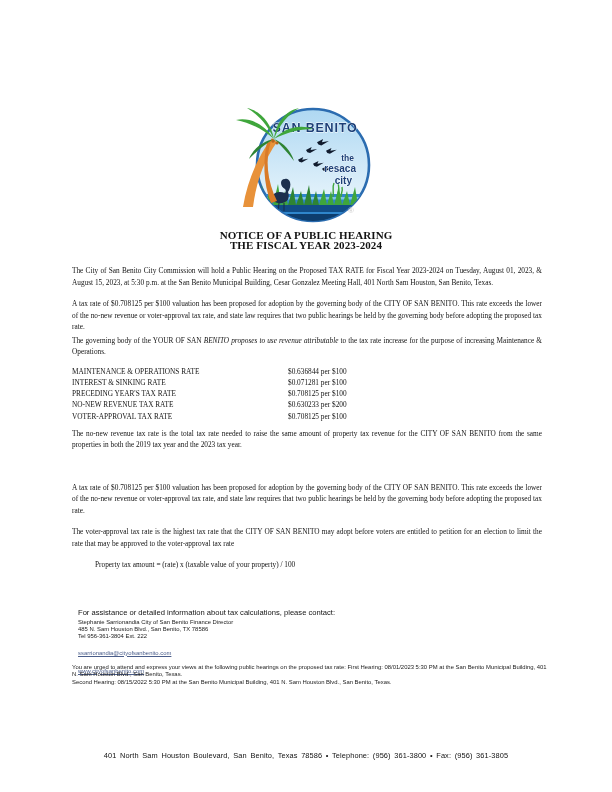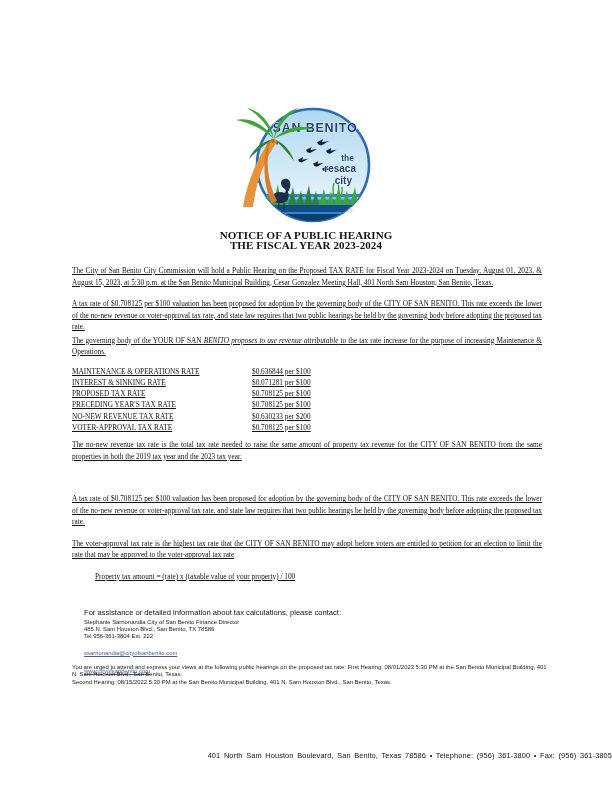--- a/index.html
+++ b/index.html
@@ -32,48 +32,47 @@
     letter-spacing:0.1px;
   }
 
   
   .content {
     position:absolute;
     left:72px; right:70px; top:265px;
     font-size:7.3px;
     line-height:11.5px;
     text-align:justify;
-    text-decoration:underline;
   }
   .content p { margin:0 0 10px 0; }
   .content p.tight { margin-bottom:2px; }
   .content p.nomargin { margin-bottom:0; }
   .ital { font-style:italic; }
 
   .rate-table {
     margin:8px 0 6px 0;
     border-collapse:collapse;
   }
   .rate-table td {
     padding:0;
     font-size:7.3px;
     line-height:11.3px;
     white-space:nowrap;
   }
-  .rate-table td.lbl { width:180px; }
+  .rate-table td.lbl { width:216px; }
 
   .gap-lg { height:21px; }
 
   .calc-heading { margin-bottom:0 !important; }
   .calc-formula { margin-top:0 !important;padding-left:23px; }
 
   
   .contact {
     position:absolute;
-    left:84px; right:70px; top:608px;
+    left:78px; right:70px; top:608px;
     font-family:"Liberation Sans", sans-serif;
   }
   .contact-heading {
     font-size:7.6px;
     line-height:9px;
     margin:0 0 2px 0;
   }
   .contact-line {
     font-size:5.9px;
     line-height:7.2px;
@@ -95,21 +94,21 @@
     font-family:"Liberation Sans", sans-serif;
     font-size:5.9px;
     line-height:7.4px;
     color:#222;
   }
 
   
   .footer {
     position:absolute;
     left:0; right:0; top:751px;
-    text-align:right;
+    text-align:center;
     font-family:"Liberation Sans", sans-serif;
     font-size:7.4px;
     color:#111;
     word-spacing:1.5px;
     letter-spacing:0.1px;
   }
 </style>
 </head>
 <body>
 
@@ -212,24 +211,20 @@
       <tbody>
         <tr>
             <td class="lbl">MAINTENANCE &amp; OPERATIONS RATE</td>
             <td>$0.636844 per $100</td>
           </tr>
         <tr>
             <td class="lbl">INTEREST &amp; SINKING RATE</td>
             <td>$0.071281 per $100</td>
           </tr>
         <tr>
-            <td class="lbl">PROPOSED TAX RATE</td>
-            <td>$0.708125 per $100</td>
-          </tr>
-        <tr>
             <td class="lbl">PRECEDING YEAR'S TAX RATE</td>
             <td>$0.708125 per $100</td>
           </tr>
         <tr>
             <td class="lbl">NO-NEW REVENUE TAX RATE</td>
             <td>$0.630233 per $200</td>
           </tr>
         <tr>
             <td class="lbl">VOTER-APPROVAL TAX RATE</td>
             <td>$0.708125 per $100</td>

